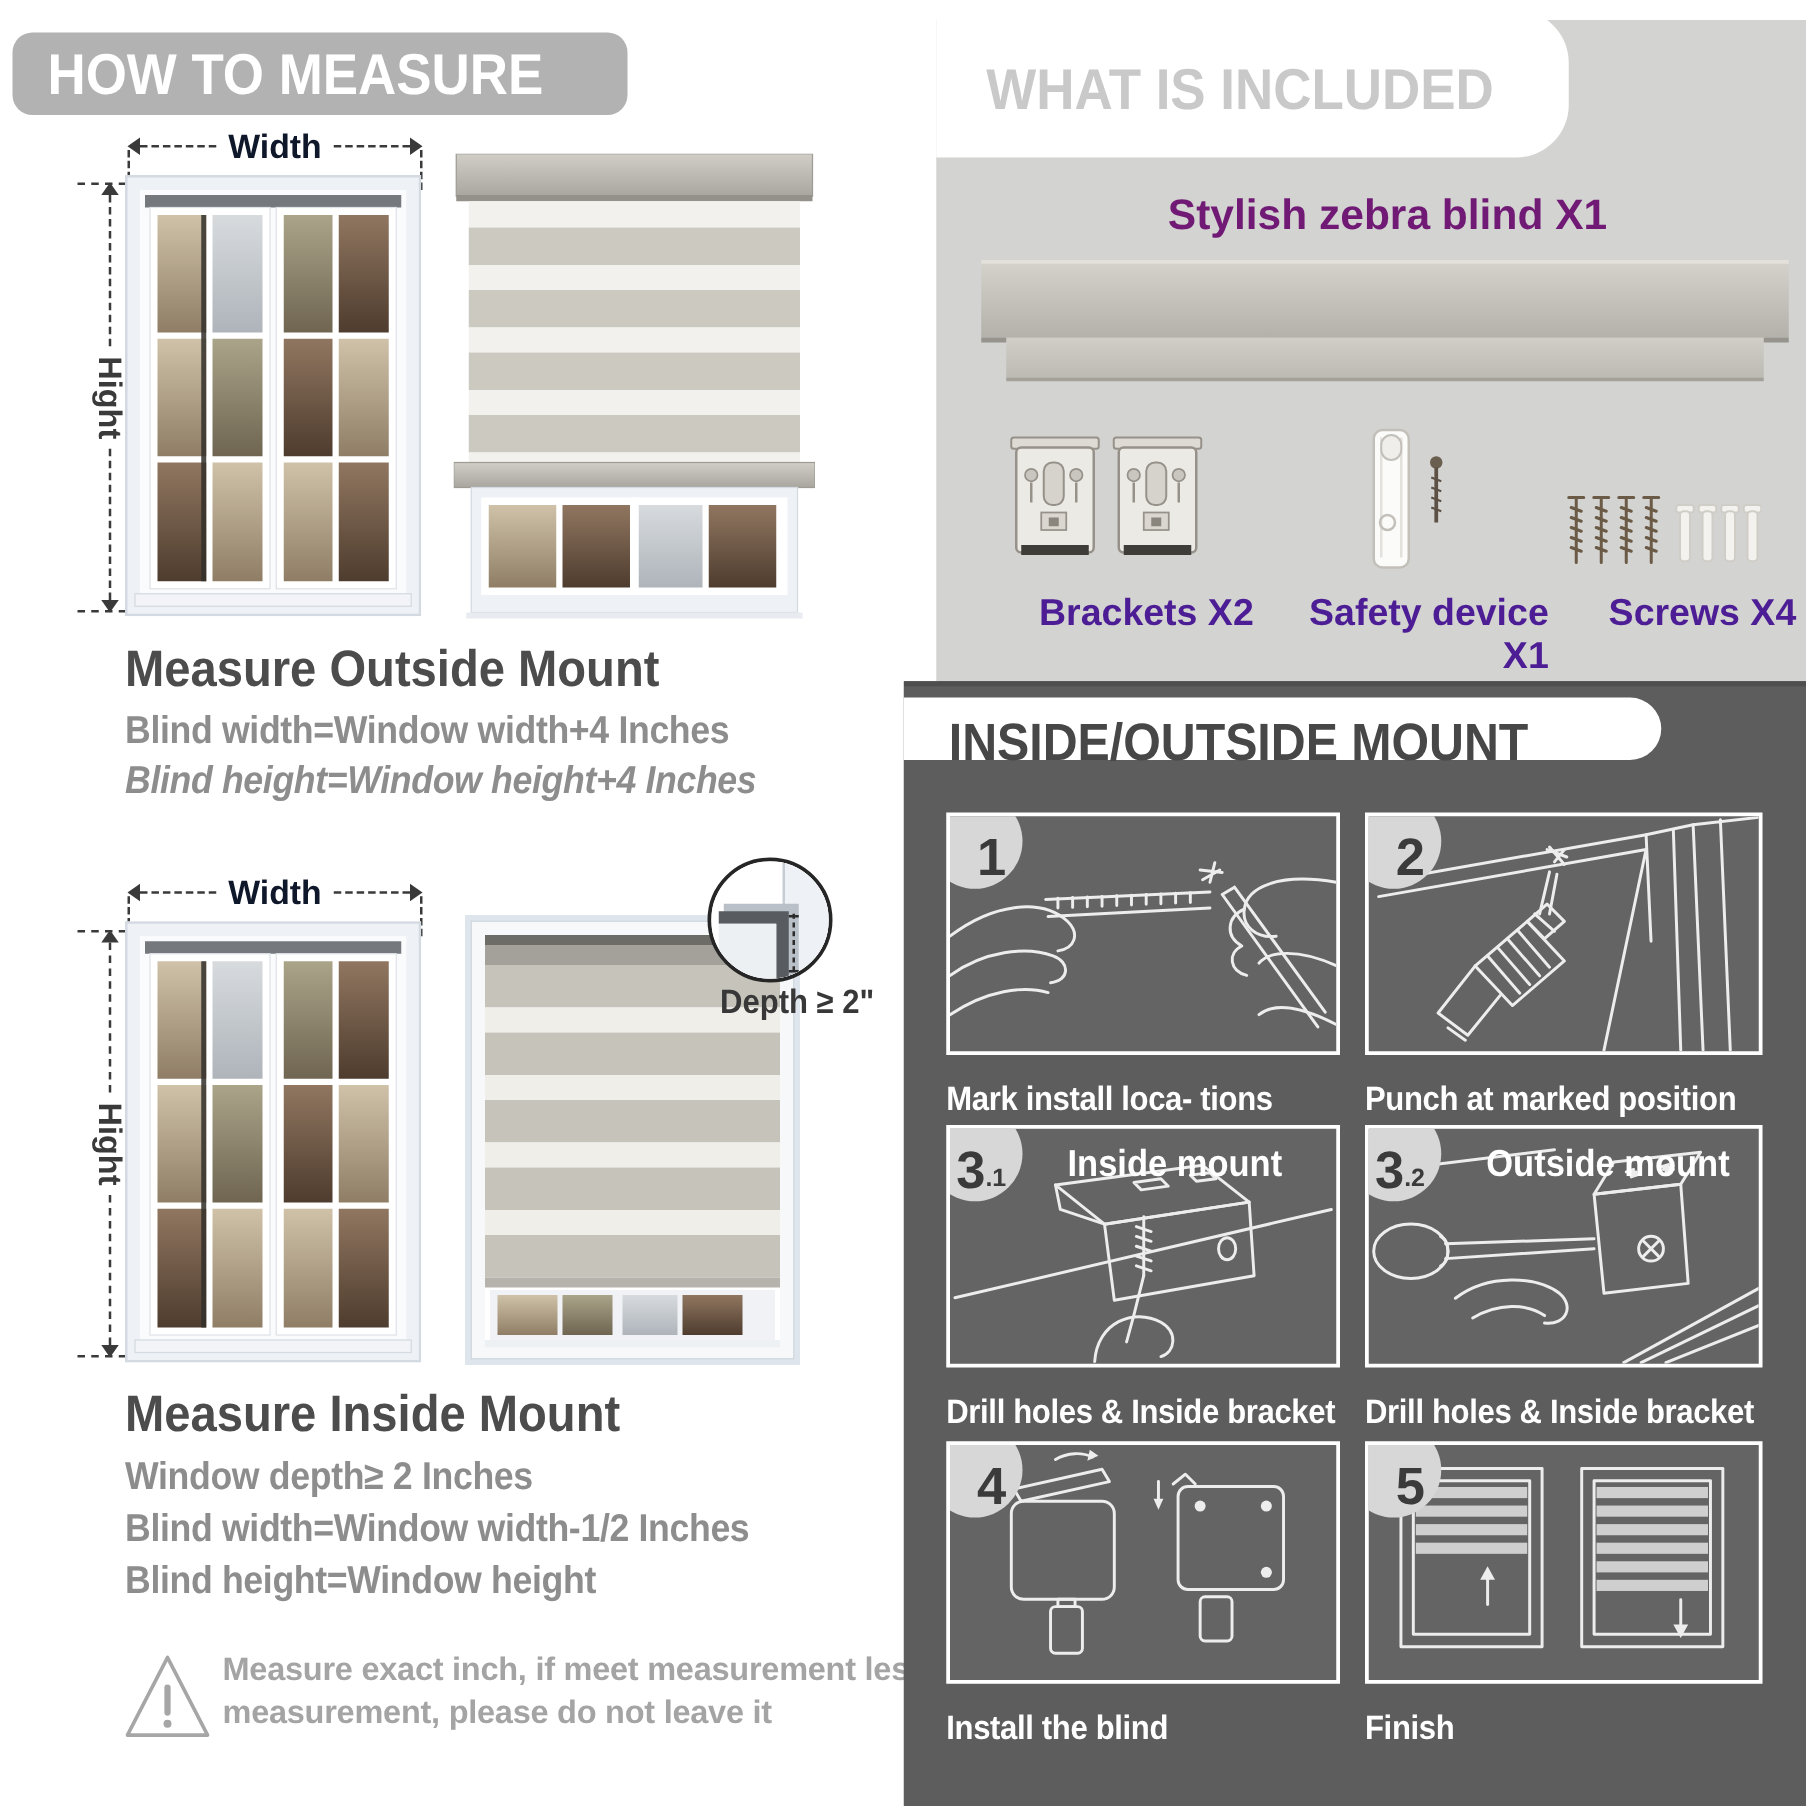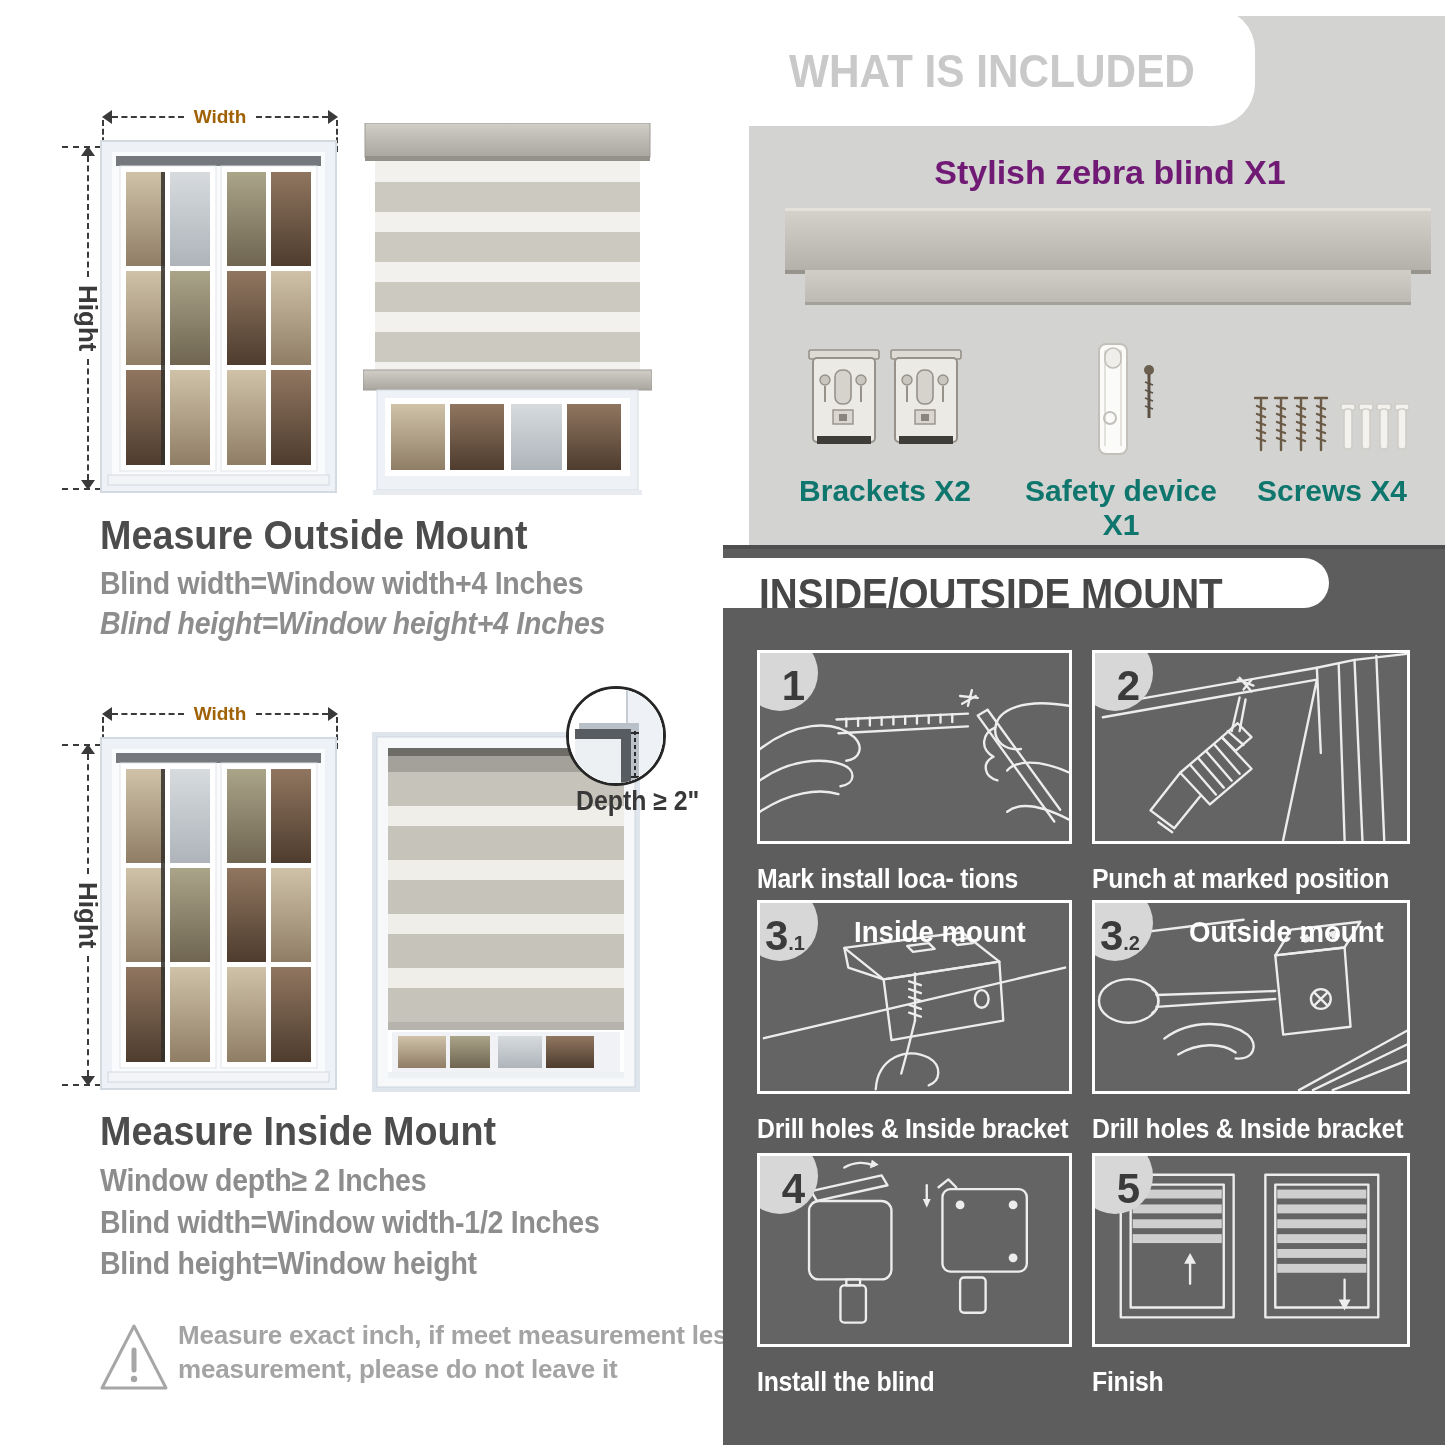--- a/index.html
+++ b/index.html
@@ -16,39 +16,39 @@
 
   
   .warrow{display:flex;align-items:center;height:14px;}
   .dashh{flex:1;border-top:2px dashed #3a3a3a;height:0;}
   .dashv{flex:1;border-left:2px dashed #3a3a3a;width:0;margin:0 auto;}
   .ah{width:0;height:0;border:7px solid transparent;}
   .ah.left{border-right:10px solid #3a3a3a;border-left:0;}
   .ah.right{border-left:10px solid #3a3a3a;border-right:0;}
   .ah.up{border-bottom:10px solid #3a3a3a;border-top:0;margin:0 auto;}
   .ah.down{border-top:10px solid #3a3a3a;border-bottom:0;margin:0 auto;}
-  .wlabel{font-weight:bold;font-size:19px;color:#a16207;padding:0 10px;line-height:14px;text-align:right;}
+  .wlabel{font-weight:bold;font-size:27px;color:#0f172a;padding:0 10px;line-height:14px;text-align:right;}
   .endtick{position:absolute;top:10px;height:32px;border-left:2px dashed #3a3a3a;width:0;}
   .varrow{display:flex;flex-direction:column;align-items:center;width:16px;}
   .htick{position:absolute;width:50px;border-top:2px dashed #3a3a3a;height:0;left:-18px;}
   .hlabel{font-weight:bold;font-size:26px;color:#3a3a3a;writing-mode:vertical-rl;padding:8px 0;line-height:16px;}
 
   .depth-label{font-weight:bold;font-size:27px;color:#383838;}
   .callout{border:3px solid #262626;border-radius:50%;background:#fff;overflow:hidden;}
 
   .warn-text{font-weight:bold;font-size:26px;color:#a4a4a4;line-height:34px;letter-spacing:-.2px;}
 
   
   .panel-light{left:723px;top:16px;width:722px;height:537px;background:#d3d3d1;border-top-right-radius:14px;margin-left:26px;}
   .included-box{left:0;top:-8px;width:506px;height:118px;background:#fff;border-radius:0 42px 42px 0;
     color:#c9c9c9;font-weight:bold;font-size:46px;line-height:126px;padding-left:40px;box-sizing:border-box;}
   .blind-label{width:722px;text-align:center;font-weight:bold;font-size:34px;color:#701a75;}
   .rail-main{background:linear-gradient(#d5d3cc,#b3b1aa);border-bottom:4px solid #96948d;box-shadow:inset 0 3px 0 #e3e1da;}
   .rail-sub{background:linear-gradient(#d0cec7,#bcbab3);border-bottom:3px solid #a3a19a;}
-  .item-label{font-weight:bold;font-size:30px;color:#0f766e;text-align:center;}
+  .item-label{font-weight:bold;font-size:30px;color:#4c1d95;text-align:right;}
 
   .panel-dark{left:723px;top:545px;width:722px;height:900px;background:#5d5d5d;box-shadow:inset 0 4px 0 #4e4e4e;}
   .mount-box{left:0;top:13px;width:606px;height:50px;background:#fff;border-radius:0 34px 34px 0;
     color:#474747;font-weight:bold;font-size:42px;line-height:72px;padding-left:36px;box-sizing:border-box;}
   .step{position:absolute;width:315px;}
   .frame{height:188px;border:3px solid #fff;background:#646464;position:relative;overflow:hidden;box-sizing:content-box;}
   .frame svg{position:absolute;left:0;top:0;width:100%;height:100%;}
   .badge{position:absolute;top:-18px;left:-18px;width:76px;height:76px;border-radius:50%;background:#d7d7d7;
     color:#3b3b3b;display:flex;align-items:flex-end;justify-content:flex-end;padding:0 13px 7px 0;box-sizing:border-box;}
   .badge-num{font-weight:bold;font-size:42px;line-height:36px;}
@@ -79,20 +79,23 @@
           <stop offset="0" stop-color="#d7dbde"></stop>
           <stop offset="1" stop-color="#aeb4ba"></stop>
         </linearGradient>
       <linearGradient id="gRail" x1="0" y1="0" x2="0" y2="1">
           <stop offset="0" stop-color="#d0cec7"></stop>
           <stop offset="1" stop-color="#a8a69f"></stop>
         </linearGradient>
     </defs>
   </svg>
 
+  <div class="abs howto-header">
+    <span class="cond">HOW TO MEASURE</span>
+  </div>
 
   <div class="abs warrow" style="left:102px;top:110px;width:236px;">
     <span class="ah left"></span>
     <span class="dashh"></span>
     <span class="wlabel">Width</span>
     <span class="dashh"></span>
     <span class="ah right"></span>
     <span class="endtick" style="left:0;"></span>
     <span class="endtick" style="right:0;"></span>
   </div>

